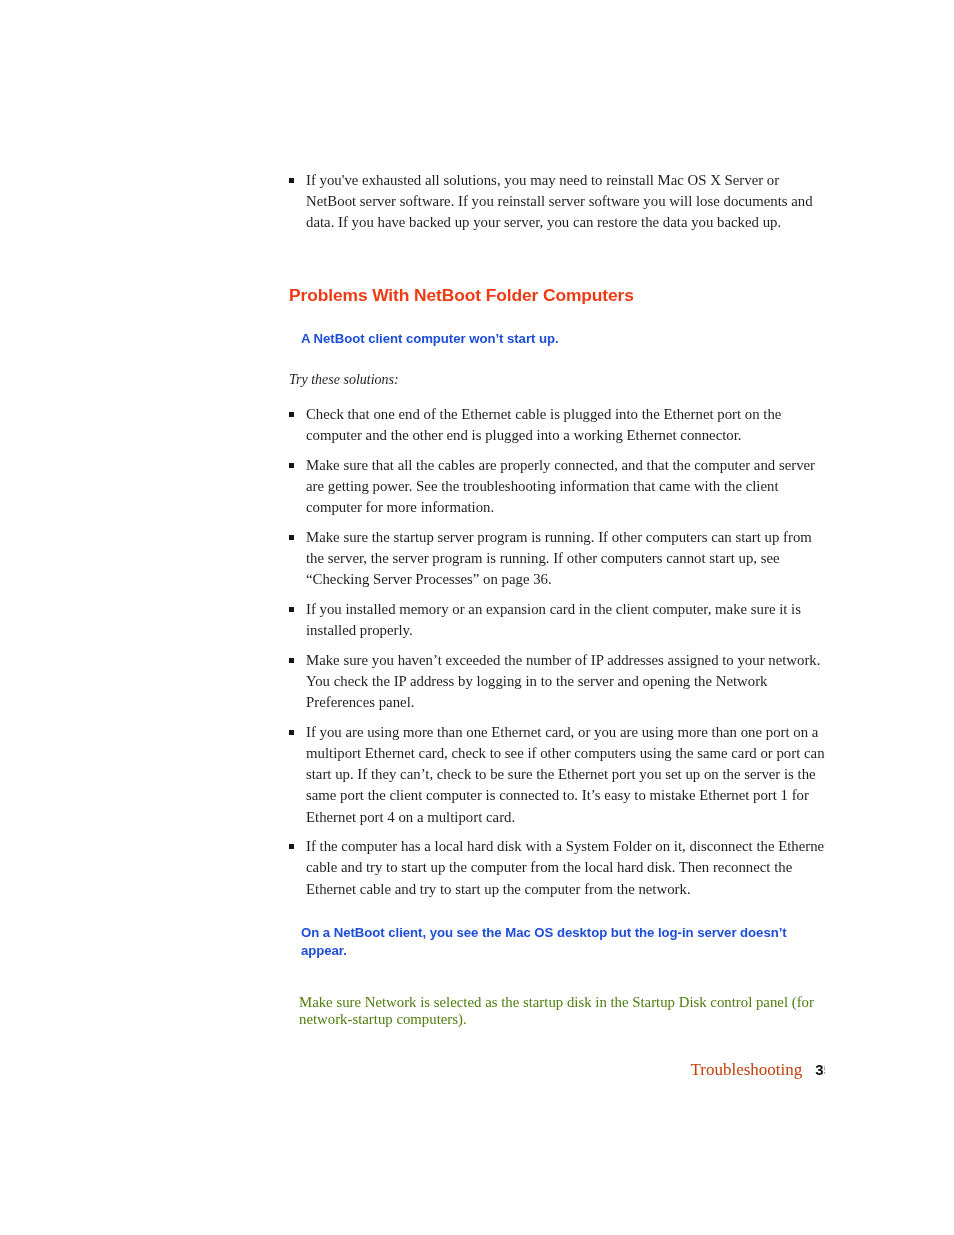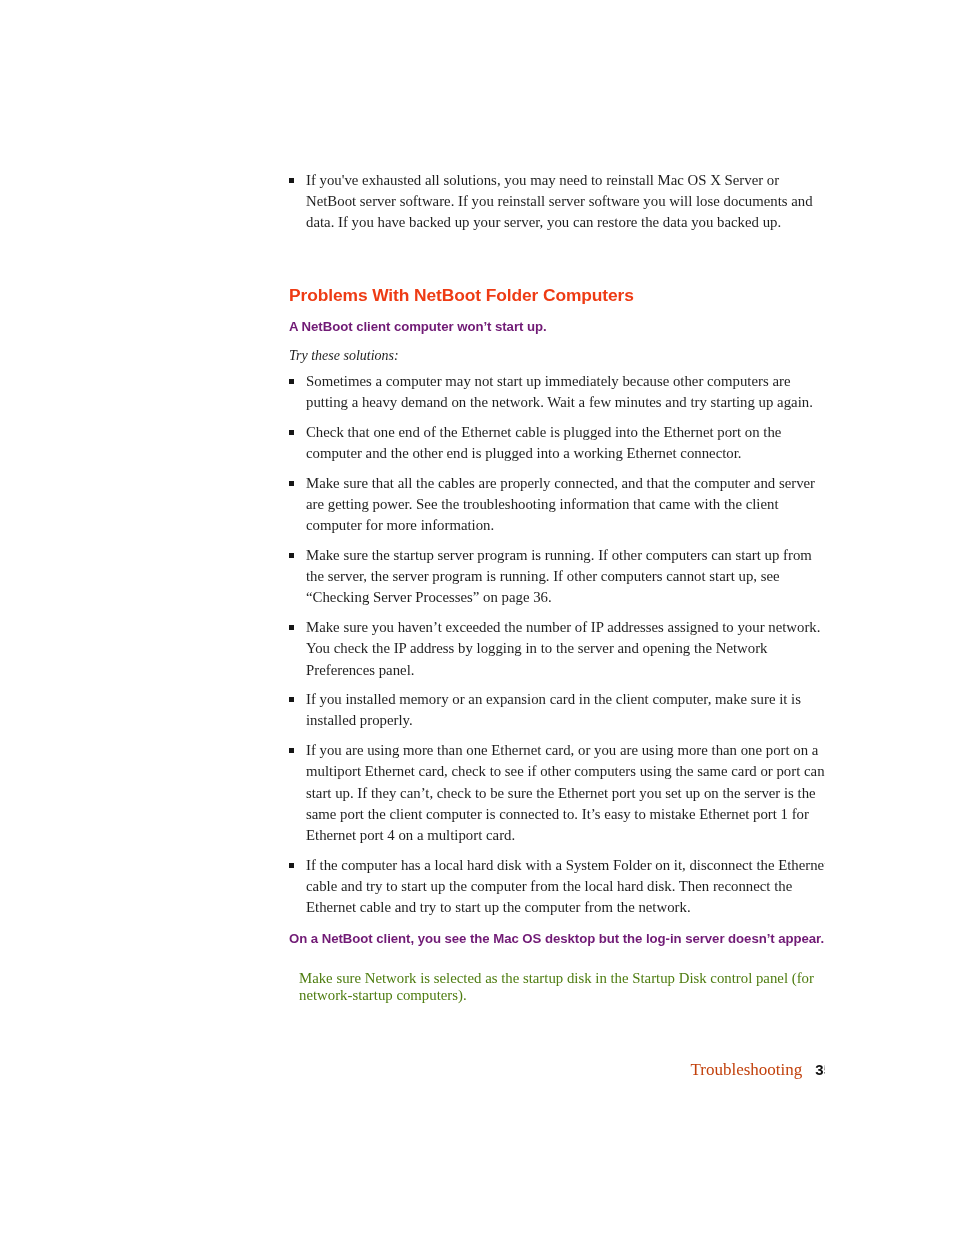--- a/index.html
+++ b/index.html
@@ -69,23 +69,23 @@
     color: #ee3b14;
     letter-spacing: -0.1px;
     margin: 0;
   }
 
   .sub-heading {
     font-family: "Liberation Sans", sans-serif;
     font-weight: bold;
     font-size: 13.2px;
     line-height: 18.5px;
-    color: #701a75;
+    color: #1d4ed8;
     letter-spacing: -0.05px;
-    margin: 0;
+    margin: 12px;
   }
 
   .italic-lead {
     font-family: "Liberation Serif", serif;
     font-style: italic;
     font-size: 14px;
     line-height: 21px;
     color: #1f1f1f;
     margin: 0;
   }
@@ -150,41 +150,40 @@
 
     <div class="sp-after-sub"></div>
 
     <p class="italic-lead">Try these solutions:</p>
 
     <div class="sp-after-italic"></div>
 
     <ul class="bullet-list">
       <li class="bullet-item">
         <span class="bullet-marker"></span>
-        <span>Sometimes a computer may not start up immediately because other computers are putting a heavy demand on the network. Wait a few minutes and try starting up again.</span>
       </li>
       <li class="bullet-item">
         <span class="bullet-marker"></span>
         <span>Check that one end of the Ethernet cable is plugged into the Ethernet port on the computer and the other end is plugged into a working Ethernet connector.</span>
       </li>
       <li class="bullet-item">
         <span class="bullet-marker"></span>
         <span>Make sure that all the cables are properly connected, and that the computer and server are getting power. See the troubleshooting information that came with the client computer for more information.</span>
       </li>
       <li class="bullet-item">
         <span class="bullet-marker"></span>
         <span>Make sure the startup server program is running. If other computers can start up from the server, the server program is running. If other computers cannot start up, see “Checking Server Processes” on page 36.</span>
       </li>
       <li class="bullet-item">
         <span class="bullet-marker"></span>
+        <span>If you installed memory or an expansion card in the client computer, make sure it is installed properly.</span>
+      </li>
+      <li class="bullet-item">
+        <span class="bullet-marker"></span>
         <span>Make sure you haven’t exceeded the number of IP addresses assigned to your network. You check the IP address by logging in to the server and opening the Network Preferences panel.</span>
-      </li>
-      <li class="bullet-item">
-        <span class="bullet-marker"></span>
-        <span>If you installed memory or an expansion card in the client computer, make sure it is installed properly.</span>
       </li>
       <li class="bullet-item">
         <span class="bullet-marker"></span>
         <span>If you are using more than one Ethernet card, or you are using more than one port on a multiport Ethernet card, check to see if other computers using the same card or port can start up. If they can’t, check to be sure the Ethernet port you set up on the server is the same port the client computer is connected to. It’s easy to mistake Ethernet port 1 for Ethernet port 4 on a multiport card.</span>
       </li>
       <li class="bullet-item">
         <span class="bullet-marker"></span>
         <span>If the computer has a local hard disk with a System Folder on it, disconnect the Ethernet cable and try to start up the computer from the local hard disk. Then reconnect the Ethernet cable and try to start up the computer from the network.</span>
       </li>
     </ul>

